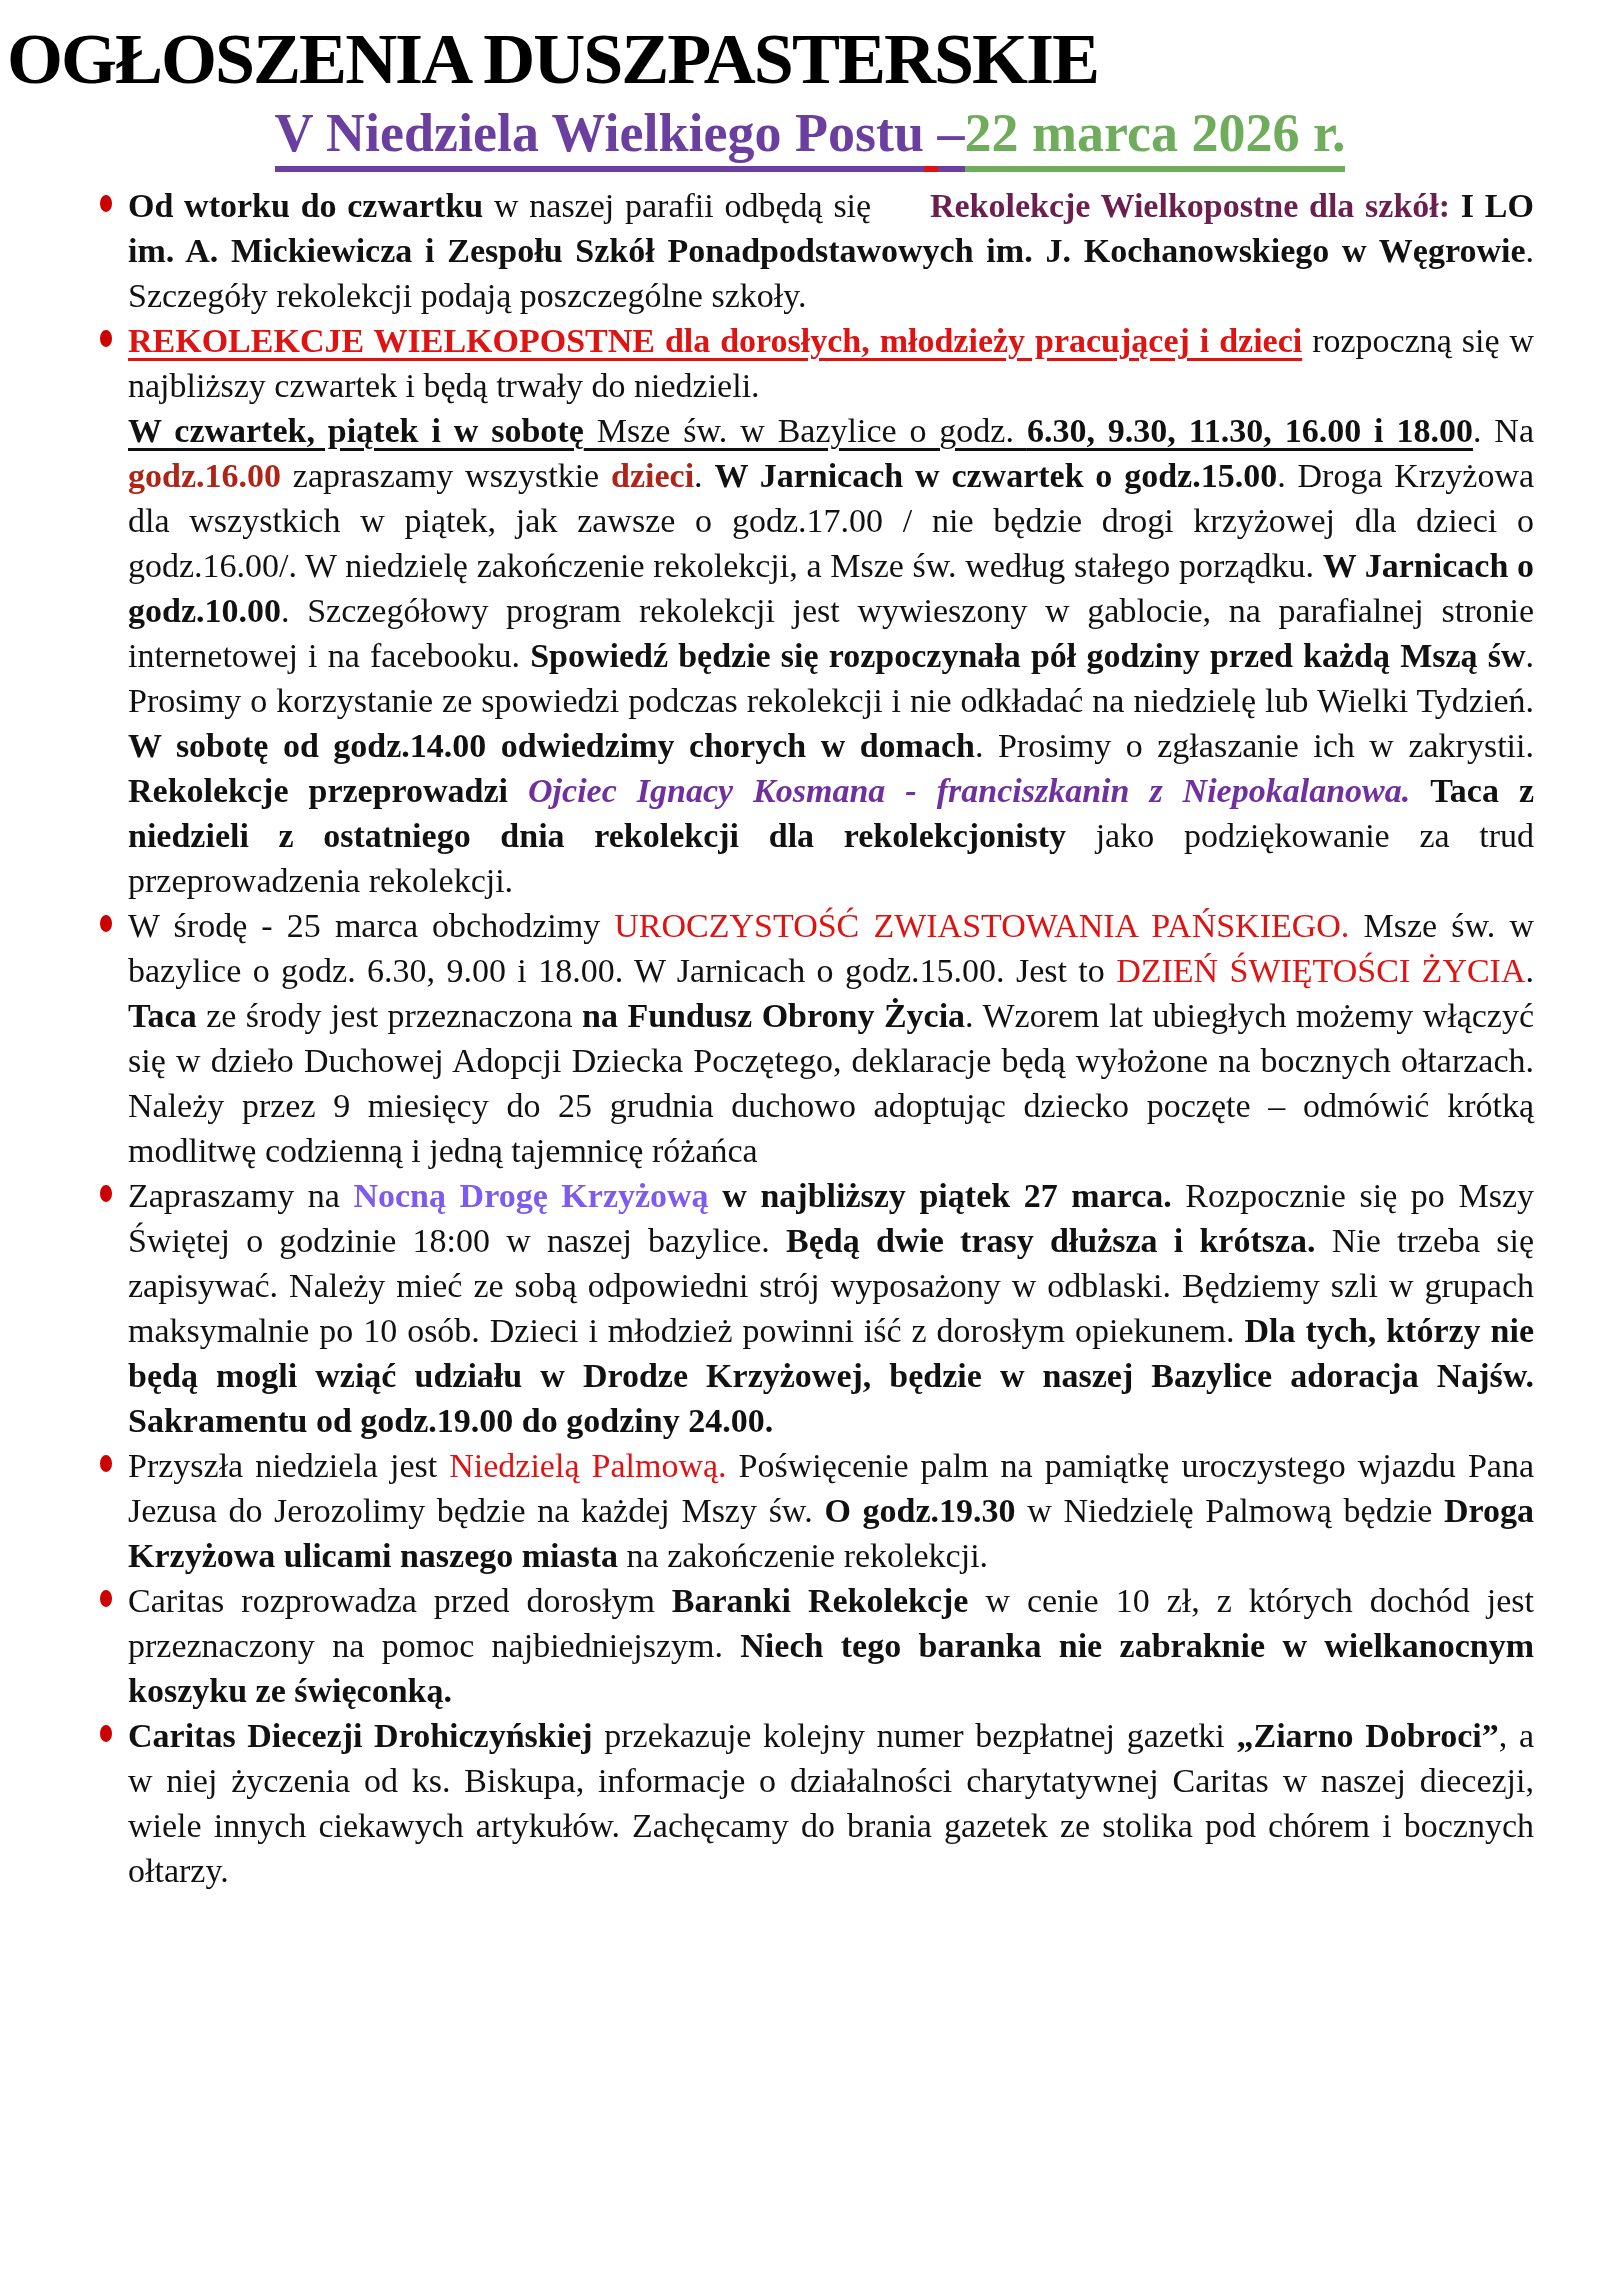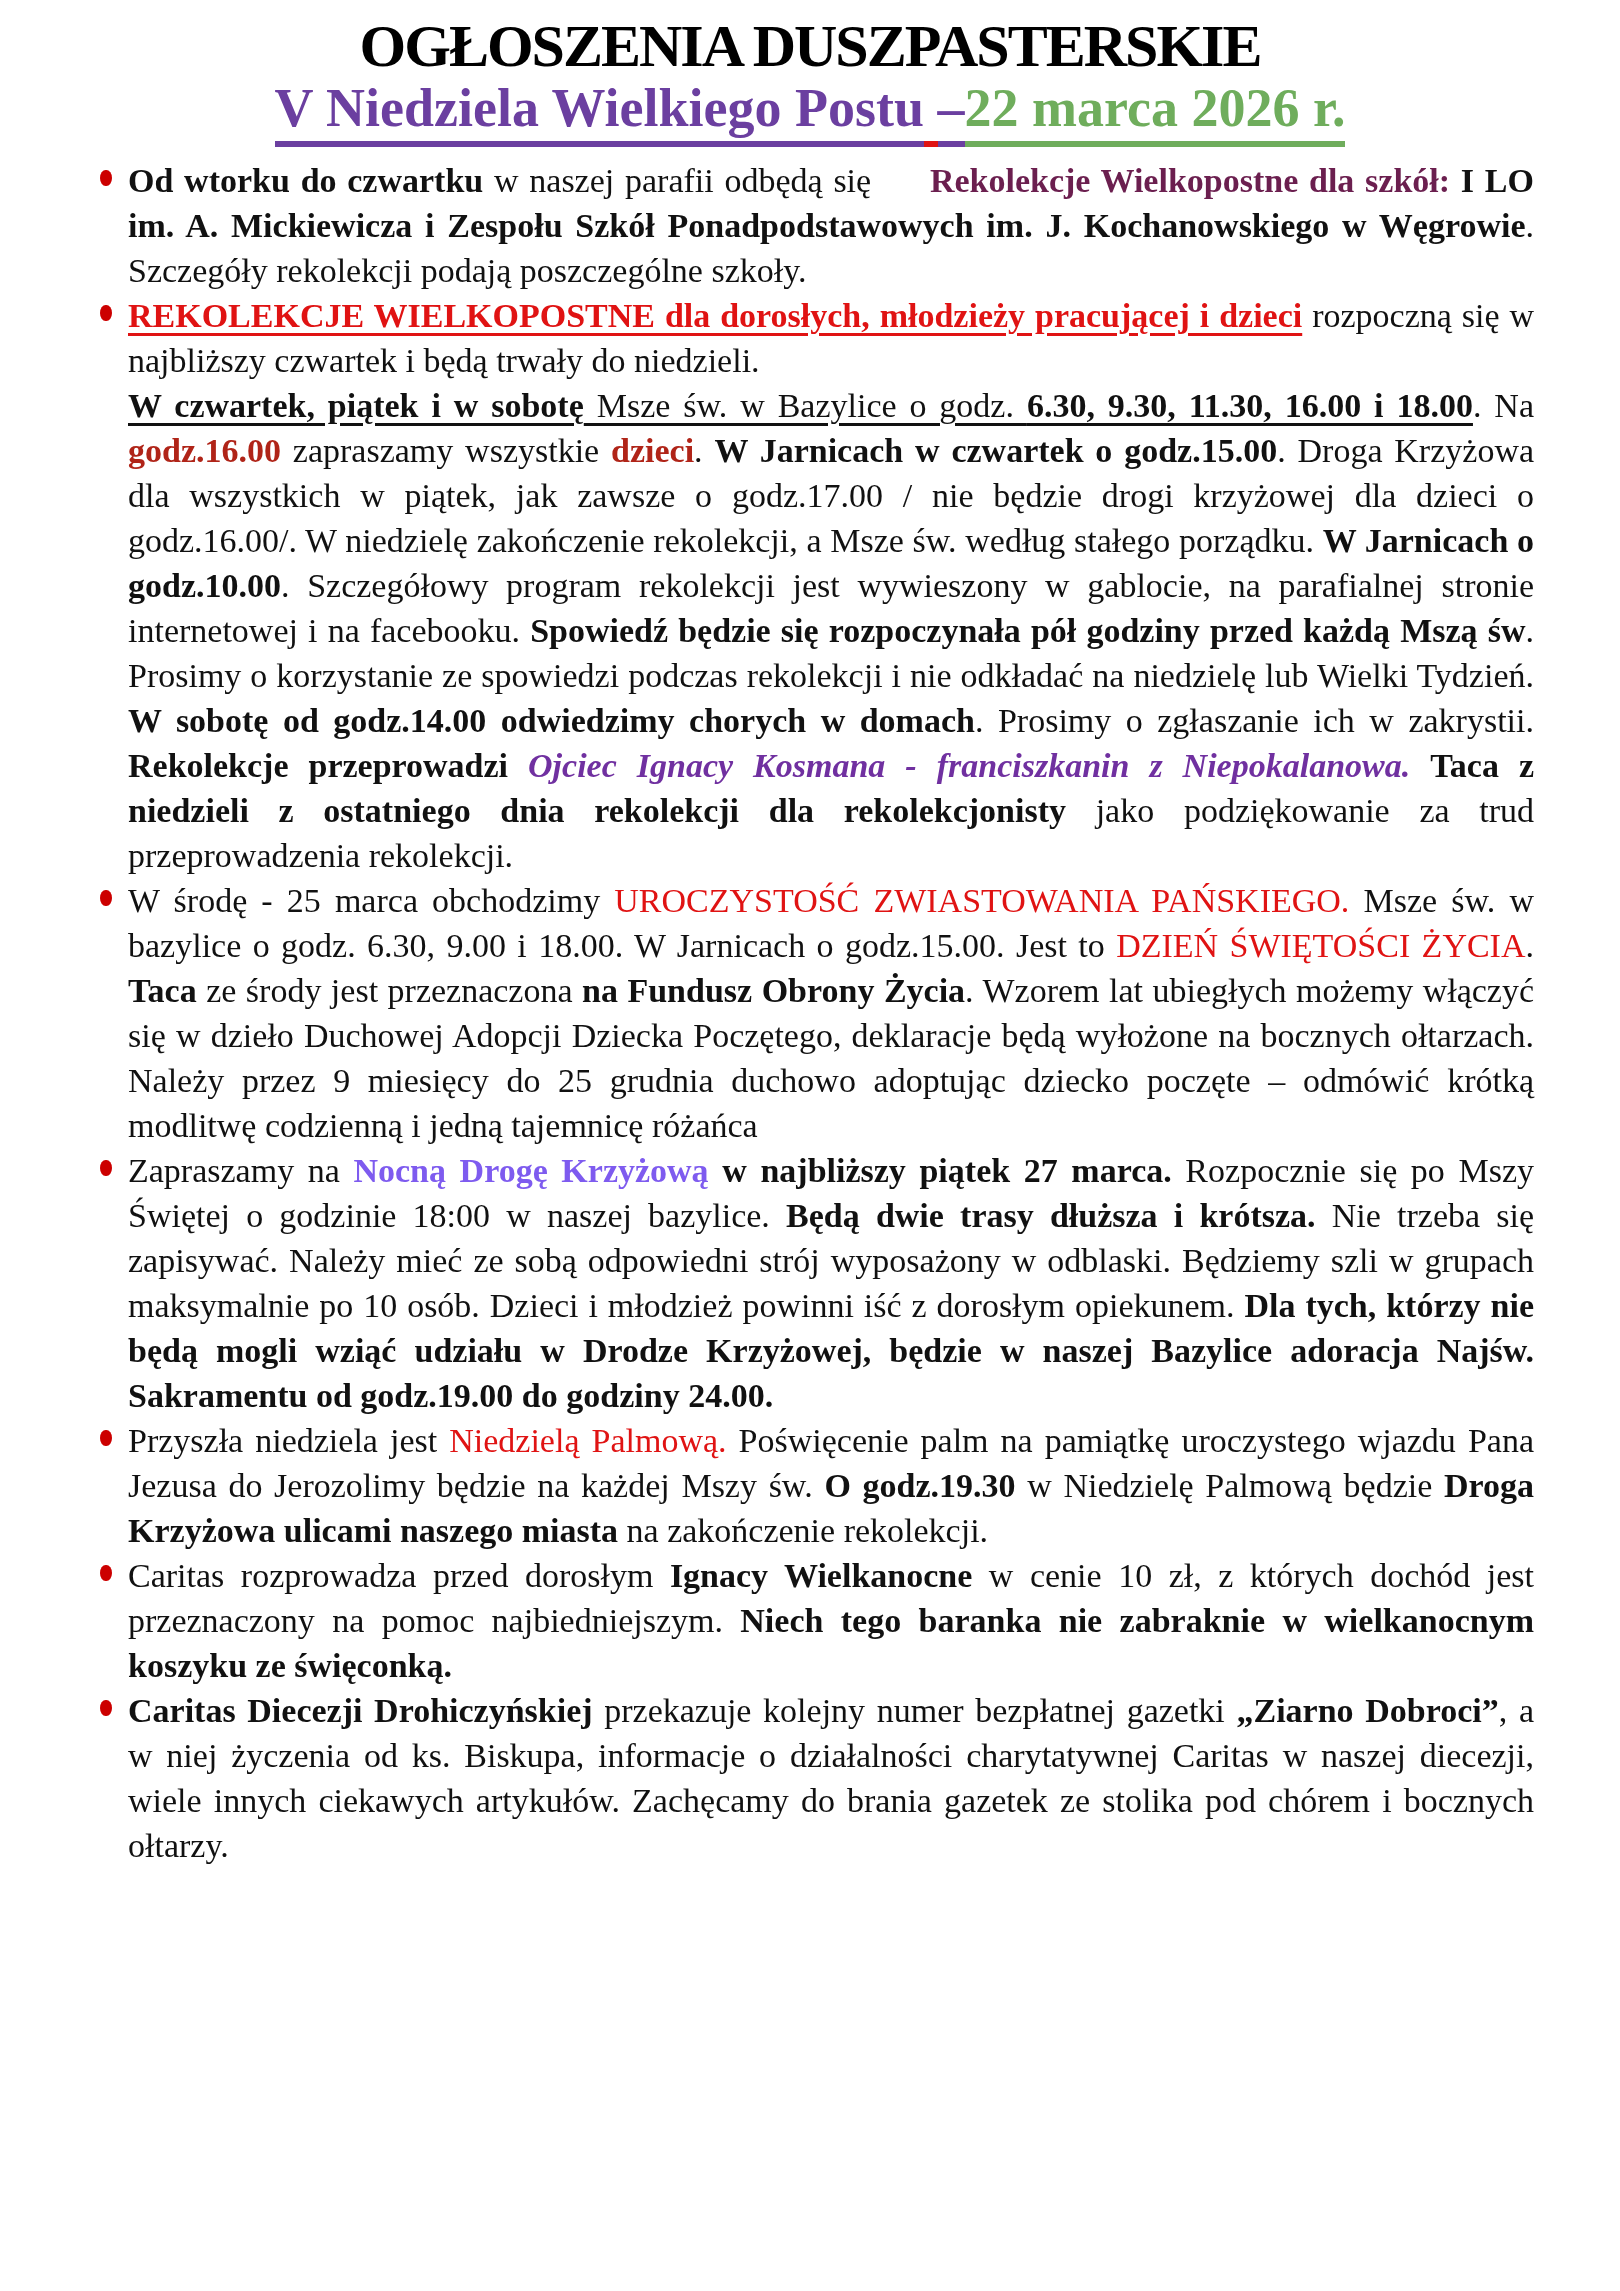--- a/index.html
+++ b/index.html
@@ -5,23 +5,23 @@
   html,body{margin:0;padding:0;background:#ffffff;}
   body{
     width:1620px;height:2292px;
     font-family:"Liberation Serif","DejaVu Serif",serif;
     color:#111;
     overflow:hidden;
   }
   .page{padding-top:15.7px;}
 
   h1.title{
-    margin:0;
-    text-align:center;
-    font-size:60px;
+    margin:7px;
+    text-align:left;
+    font-size:72px;
     line-height:1.02;
     font-weight:700;
     letter-spacing:-2px;
     color:#000;
   }
 
   .subtitle{
     text-align:center;
     margin-top:1px;
     font-size:54px;
@@ -73,17 +73,17 @@
 
   <div class="subtitle"><span class="sub-purple">V Niedziela Wielkiego Postu</span><span class="sub-gap">&nbsp;</span><span class="sub-purple">–</span><span class="sub-green">22 marca 2026 r.</span>
   </div>
 
   <ul class="announcements">
       <li class="item"><span class="bullet"></span><span class="s-b">Od wtorku do czwartku</span><span class="s-r"> w naszej parafii odbędą się </span><span class="s-mb">Rekolekcje Wielkopostne dla szkół:</span><span class="s-b"> I LO im. A. Mickiewicza i Zespołu Szkół Ponadpodstawowych im. J. Kochanowskiego w Węgrowie</span><span class="s-r">. Szczegóły rekolekcji podają poszczególne szkoły.</span></li>
       <li class="item"><span class="bullet"></span><span class="s-redbu">REKOLEKCJE WIELKOPOSTNE dla dorosłych, młodzieży pracującej i dzieci</span><span class="s-r"> rozpoczną się w  najbliższy czwartek i będą trwały do niedzieli.</span><br><span class="s-bu">W czwartek, piątek i w sobotę</span><span class="s-ru"> Msze św. w Bazylice o godz. </span><span class="s-bu">6.30, 9.30, 11.30, 16.00 i 18.00</span><span class="s-r">. Na </span><span class="s-rb">godz.16.00</span><span class="s-r"> zapraszamy wszystkie </span><span class="s-rb">dzieci</span><span class="s-r">. </span><span class="s-b">W Jarnicach w czwartek o godz.15.00</span><span class="s-r">. Droga Krzyżowa dla wszystkich w piątek, jak zawsze o godz.17.00 / nie będzie drogi krzyżowej dla dzieci o godz.16.00/. W niedzielę zakończenie rekolekcji, a Msze św. według stałego porządku. </span><span class="s-b">W Jarnicach o godz.10.00</span><span class="s-r">. Szczegółowy program rekolekcji jest wywieszony w gablocie, na parafialnej stronie internetowej i na facebooku. </span><span class="s-b">Spowiedź będzie się rozpoczynała pół godziny przed każdą Mszą św</span><span class="s-r">. Prosimy o korzystanie ze spowiedzi podczas rekolekcji i nie odkładać na niedzielę lub Wielki Tydzień. </span><span class="s-b">W sobotę od godz.14.00 odwiedzimy chorych w domach</span><span class="s-r">. Prosimy o zgłaszanie ich w zakrystii. </span><span class="s-b">Rekolekcje przeprowadzi </span><span class="s-pbi">Ojciec Ignacy Kosmana - franciszkanin z Niepokalanowa.</span><span class="s-r"> </span><span class="s-b">Taca z niedzieli z ostatniego dnia rekolekcji dla rekolekcjonisty</span><span class="s-r"> jako podziękowanie za trud przeprowadzenia rekolekcji.</span></li>
       <li class="item"><span class="bullet"></span><span class="s-r">W środę - 25 marca obchodzimy </span><span class="s-redb">UROCZYSTOŚĆ ZWIASTOWANIA PAŃSKIEGO.</span><span class="s-r"> Msze św. w bazylice o godz. 6.30, 9.00 i 18.00. W Jarnicach o godz.15.00. Jest to </span><span class="s-redb">DZIEŃ ŚWIĘTOŚCI ŻYCIA</span><span class="s-r">. </span><span class="s-b">Taca</span><span class="s-r"> ze środy jest przeznaczona </span><span class="s-b">na Fundusz Obrony Życia</span><span class="s-r">. Wzorem lat ubiegłych  możemy włączyć się w dzieło Duchowej Adopcji Dziecka Poczętego, deklaracje będą wyłożone na bocznych ołtarzach. Należy przez 9 miesięcy do 25 grudnia duchowo adoptując dziecko poczęte – odmówić krótką modlitwę codzienną i jedną tajemnicę różańca</span></li>
       <li class="item"><span class="bullet"></span><span class="s-r">Zapraszamy na </span><span class="s-vb">Nocną Drogę Krzyżową</span><span class="s-r"> </span><span class="s-b">w najbliższy piątek 27 marca.</span><span class="s-r"> Rozpocznie się po Mszy Świętej o godzinie 18:00 w naszej bazylice. </span><span class="s-b">Będą dwie trasy dłuższa i krótsza.</span><span class="s-r"> Nie trzeba się zapisywać. Należy mieć ze sobą odpowiedni strój wyposażony w odblaski. Będziemy szli w grupach maksymalnie po 10 osób. Dzieci i młodzież powinni iść z dorosłym opiekunem. </span><span class="s-b">Dla tych, którzy nie będą mogli wziąć udziału w Drodze Krzyżowej, będzie w naszej Bazylice adoracja Najśw. Sakramentu od godz.19.00 do godziny 24.00.</span></li>
       <li class="item"><span class="bullet"></span><span class="s-r">Przyszła niedziela jest </span><span class="s-redb">Niedzielą Palmową.</span><span class="s-r"> Poświęcenie palm na pamiątkę uroczystego wjazdu Pana Jezusa do Jerozolimy będzie na każdej Mszy św. </span><span class="s-b">O godz.19.30</span><span class="s-r"> w Niedzielę Palmową będzie </span><span class="s-b">Droga Krzyżowa ulicami naszego miasta</span><span class="s-r"> na zakończenie rekolekcji.</span></li>
-      <li class="item"><span class="bullet"></span><span class="s-r">Caritas rozprowadza przed dorosłym </span><span class="s-b">Ignacy Wielkanocne</span><span class="s-r"> w cenie 10 zł, z których dochód jest przeznaczony na pomoc najbiedniejszym. </span><span class="s-b">Niech tego baranka nie zabraknie w wielkanocnym koszyku ze święconką.</span></li>
+      <li class="item"><span class="bullet"></span><span class="s-r">Caritas rozprowadza przed dorosłym </span><span class="s-b">Baranki Rekolekcje</span><span class="s-r"> w cenie 10 zł, z których dochód jest przeznaczony na pomoc najbiedniejszym. </span><span class="s-b">Niech tego baranka nie zabraknie w wielkanocnym koszyku ze święconką.</span></li>
       <li class="item"><span class="bullet"></span><span class="s-b">Caritas Diecezji Drohiczyńskiej</span><span class="s-r"> przekazuje kolejny numer bezpłatnej gazetki </span><span class="s-b">„Ziarno Dobroci”</span><span class="s-r">, a w niej życzenia od ks. Biskupa, informacje o działalności charytatywnej Caritas w naszej diecezji, wiele innych ciekawych artykułów. Zachęcamy do brania gazetek ze stolika pod chórem i bocznych ołtarzy.</span></li>
     </ul>
 </div>
 
 
 </body></html>

